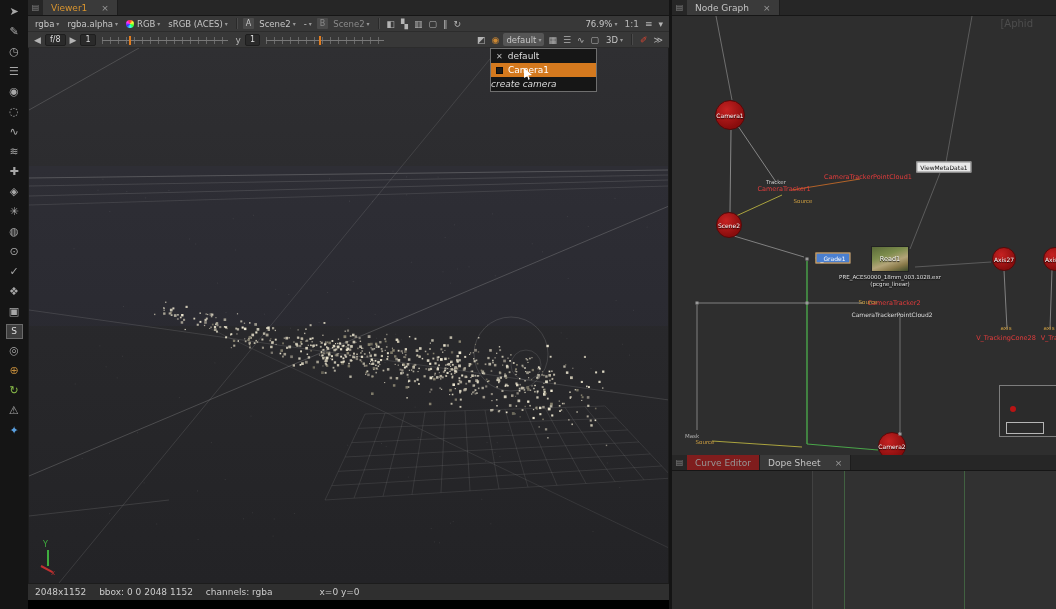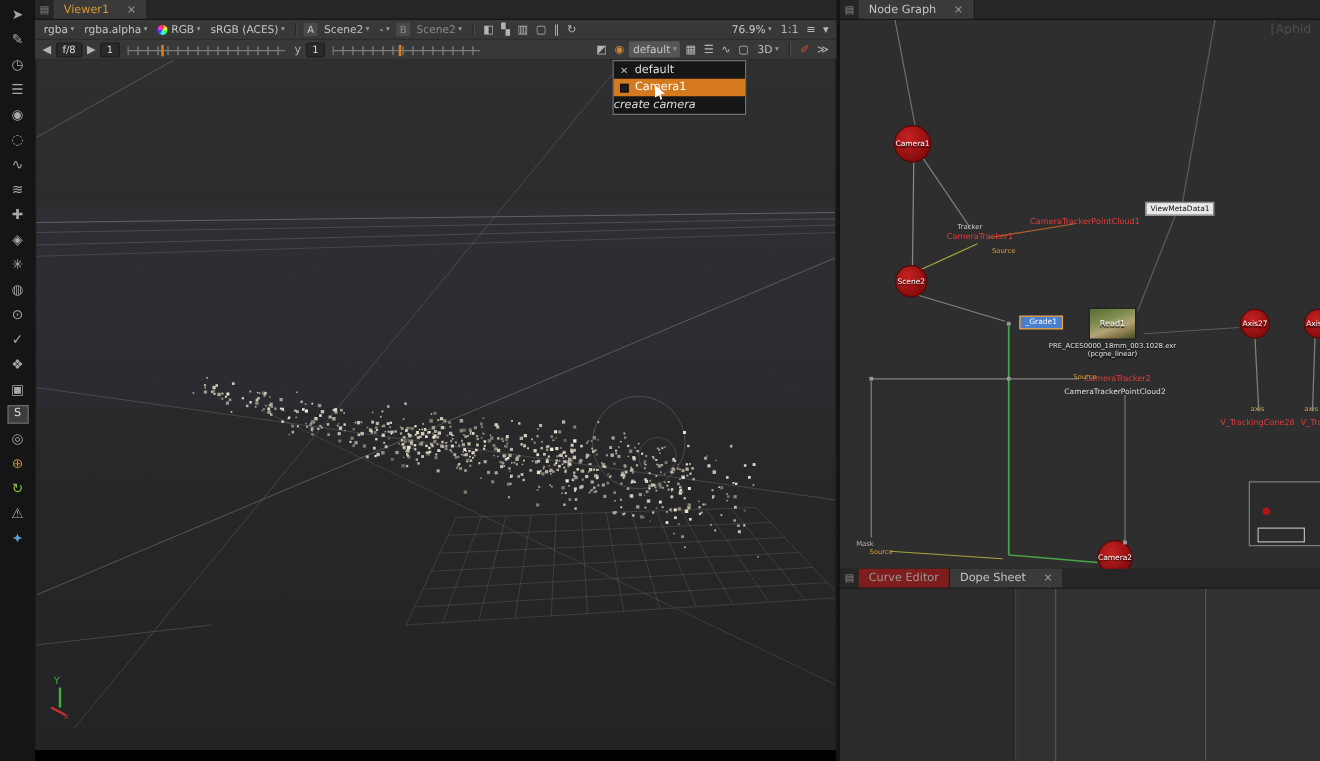--- a/index.html
+++ b/index.html
@@ -52,21 +52,21 @@
 .cm-row.hl{background:#d4791e;color:#fff}
 .cm-row.italic{font-style:italic;padding-left:0}
 .cm-x{font-size:8px;color:#bbb}
 .cm-box{width:7px;height:7px;background:#1c1c1c;border:1px solid #00000088}
 .cursor{position:absolute;left:33px;top:5px;width:8px;height:12px;background:#fff;clip-path:polygon(0 0,100% 58%,55% 62%,72% 92%,56% 100%,42% 68%,0 84%);filter:drop-shadow(0 0 1px #000)}
 
 .right{flex:1;display:flex;flex-direction:column;border-left:3px solid #141414;min-width:0}
 .ng{height:455px;display:flex;flex-direction:column;background:#2e2e2e;flex:0 0 455px}
 .ngcanvas{position:relative;flex:1;overflow:hidden}
 #ngsvg{position:absolute;inset:0}
-.watermark{position:absolute;right:7px;top:2px;color:#4d4d4d;font-size:10px}
+.watermark{position:absolute;right:23px;top:2px;color:#4d4d4d;font-size:10px}
 .node{position:absolute;transform:translate(-50%,-50%);display:flex;align-items:center;justify-content:center;text-align:center;white-space:nowrap;cursor:default}
 .n-camera,.n-axis{background:radial-gradient(circle at 38% 32%,#c62222,#8a0d0d 70%);border-radius:50%;border:1px solid #570808;color:#fff;font-size:6px;text-shadow:0 1px 1px #000}
 .n-redlabel{color:#e23c3c;font-size:6.5px}
 .n-whitelabel{color:#ddd;font-size:6px}
 .n-whitebox{background:#e9e9e9;color:#111;font-size:6px;padding:1px 3px;border:1px solid #888}
 .n-grade{background:#4a7fd0;color:#fff;font-size:6px;padding:1px 4px;border:1px solid #f0a030}
 .n-read{width:38px;height:26px;background:linear-gradient(160deg,#5a6a38 0%,#7d8d4d 35%,#b3a478 60%,#8a7a4a 78%,#3c4a28 100%);border:1px solid #222;color:#fff;font-size:6.5px;text-shadow:0 1px 1px #000}
 .read-subs{position:absolute;top:27px;left:50%;transform:translateX(-50%);font-size:5.5px;line-height:1.35;color:#e2e2e2;text-shadow:0 1px 1px #000;text-align:center}
 .ngdot{position:absolute;width:3px;height:3px;background:#9a9a9a;transform:translate(-50%,-50%)}
 .slab{position:absolute;font-size:5.5px;transform:translate(-50%,-50%);white-space:nowrap}
@@ -1079,20 +1079,26 @@
           </g>
         </svg>
       <div class="axisind">
         <span class="ylab">Y</span>
         <div class="yline"></div>
         <div class="xline"></div>
         <span class="xlab">x</span>
       </div>
     </div>
 
+    <div class="statusbar">
+      <span>2048x1152</span>
+      <span>bbox: 0 0 2048 1152</span>
+      <span>channels: rgba</span>
+      <span class="coords">x=0 y=0</span>
+    </div>
     <div class="blackstrip"></div>
 
     <div class="cam-menu">
       <div class="cm-row">
         <span class="cm-x">✕</span>
         <span>default</span>
       </div>
       <div class="cm-row hl">
         <span class="cm-box"></span>
         <span>Camera1</span>

